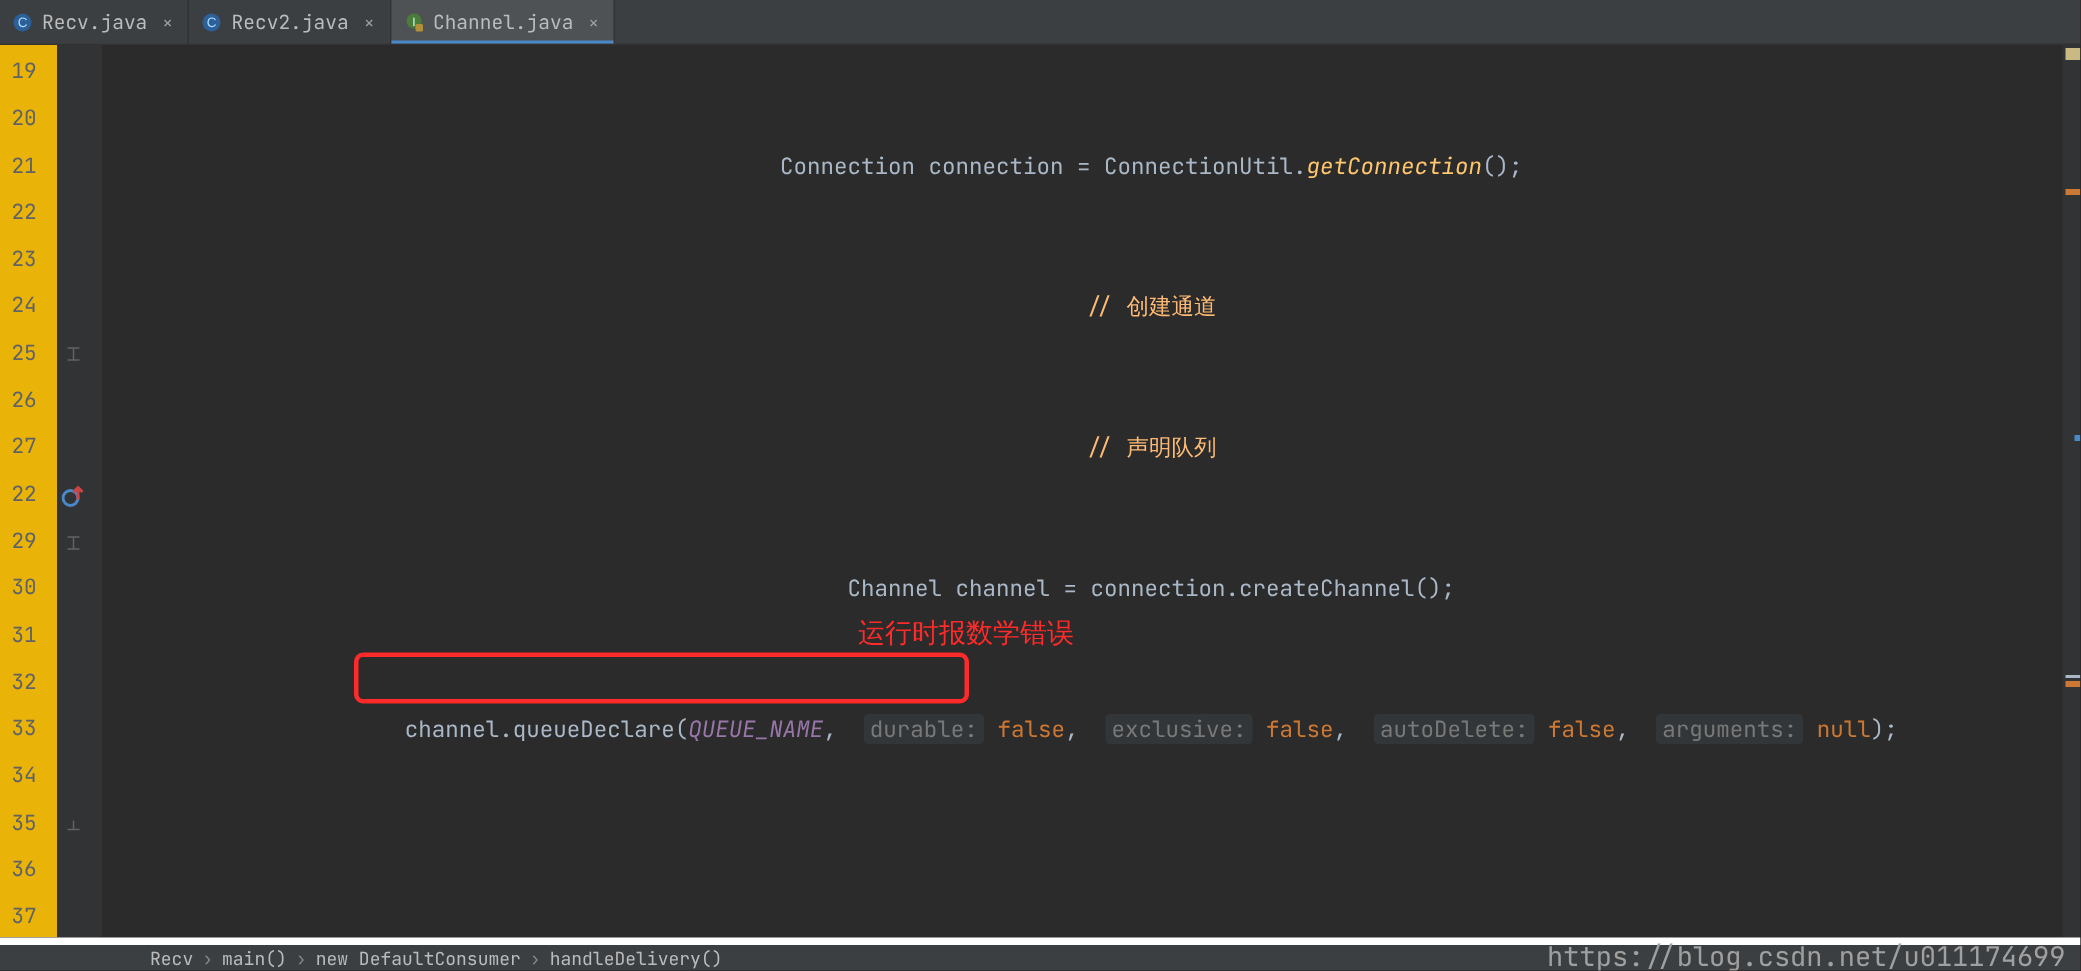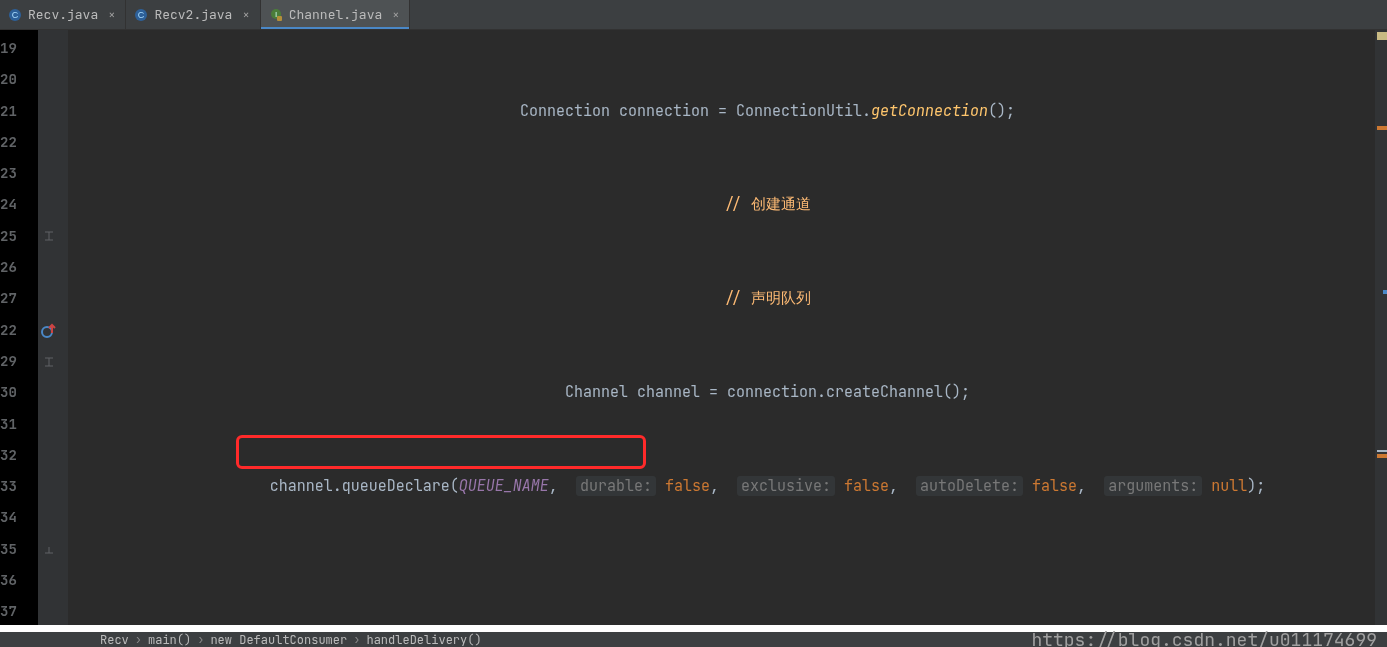--- a/index.html
+++ b/index.html
@@ -9,21 +9,21 @@
   
   .tab-bar { display:flex; align-items:stretch; height:30px; background:#3c3f41; border-bottom:1px solid #323232; flex:none;}
   .tab { display:flex; align-items:center; padding:0 10px 0 8px; gap:6px; background:#3c3f41; color:#bbbbbb; font-size:13px; border-right:1px solid #323232; position:relative; cursor:pointer;}
   .tab.active { background:#4e5254; }
   .tab.active::after { content:""; position:absolute; left:0; right:0; bottom:0; height:2px; background:#4a88c7; }
   .tab .close { font-size:12px; color:#a0a0a0; margin-left:4px;}
   .tab .ico { width:14px; height:14px; display:inline-flex; align-items:center; justify-content:center; font-size:11px;}
 
   
   .editor-wrap { flex:1; display:flex; overflow:hidden; position:relative;}
-  .gutter { width:38px; background:#000000; text-align:left; padding:3px 6px 0 0; color:#606366; font-size:14px; line-height:31.3px; user-select:none; flex:none;font-weight:bold;}
+  .gutter { width:38px; background:#eab308; text-align:center; padding:3px 6px 0 0; color:#606366; font-size:14px; line-height:31.3px; user-select:none; flex:none;}
   .gutter .ln { height:31.3px; }
   .gutter-icons { width:30px; background:#313335; padding-top:3px; flex:none; position:relative;}
   .gi { position:absolute; left:6px; height:31.3px; display:flex; align-items:center; }
   .fold { width:10px; height:10px; }
   .code { flex:1; padding:3px 0 0 8px; font-size:15px; line-height:31.3px; white-space:pre; background:#2b2b2b; position:relative; overflow:hidden;}
   .cline { height:31.3px; position:relative;text-align:center; }
   
   
   .marker-strip { position:absolute; right:0; top:0; bottom:0; width:12px; background:#313335;}
   .ms-warn { position:absolute; right:0; width:10px; height:8px; background:#c9ba83;}
@@ -37,21 +37,21 @@
   .fn { color:#ffc66d; }
   .hint { color:#787878; background:#333638; border-radius:3px; padding:0 4px; font-size:15px;}
   .static { color:#9876aa; font-style:italic;margin-top:17px;}
   .id { color:#a9b7c6; }
 
   
   .redbox { position:absolute; border:3px solid #ff2a2a; border-radius:6px; pointer-events:none;}
   .redlabel { position:absolute; color:#ff2a2a; font-size:18px; font-family:"Microsoft YaHei","SimSun",sans-serif; pointer-events:none;}
 
   
-  .breadcrumbs { height:22px; background:#3c3f41; border-top:7px solid #ffffff; display:flex; align-items:center; font-size:12px; color:#bbbbbb; padding-left:100px; gap:6px; flex:none; position:relative;}
+  .breadcrumbs { height:22px; background:#3c3f41; border-top:5px solid #ffffff; display:flex; align-items:center; font-size:12px; color:#bbbbbb; padding-left:100px; gap:6px; flex:none; position:relative;}
   .crumb-sep { color:#888; }
   .watermark { position:absolute; right:10px; color:#a0a0a0; font-size:18px;}
   
   .gi-override { width:16px; height:16px; display:flex; align-items:center; justify-content:center;}
 </style>
 </head>
 <body>
 
 <div class="root">
 
@@ -153,20 +153,21 @@
       
       
       
       
       
       
       
 
       
       <div class="redbox" style="left:168px; top:calc(3px + 31.3px*12.85); width:410px; height:34px;"></div>
+      <div class="redlabel" style="left:504px; top:calc(3px + 31.3px*12 - 2px);">运行时报数学错误</div>
     </div>
 
     <div class="marker-strip">
       <div class="ms-warn" style="top:2px;"></div>
       <div class="ms-err" style="top:96px;"></div>
       <div class="ms-change" style="top:260px;"></div>
       <div class="ms-err" style="top:420px; background:#a9b7c6; height:2px;"></div>
       <div class="ms-err" style="top:424px;"></div>
     </div>
   </div>

